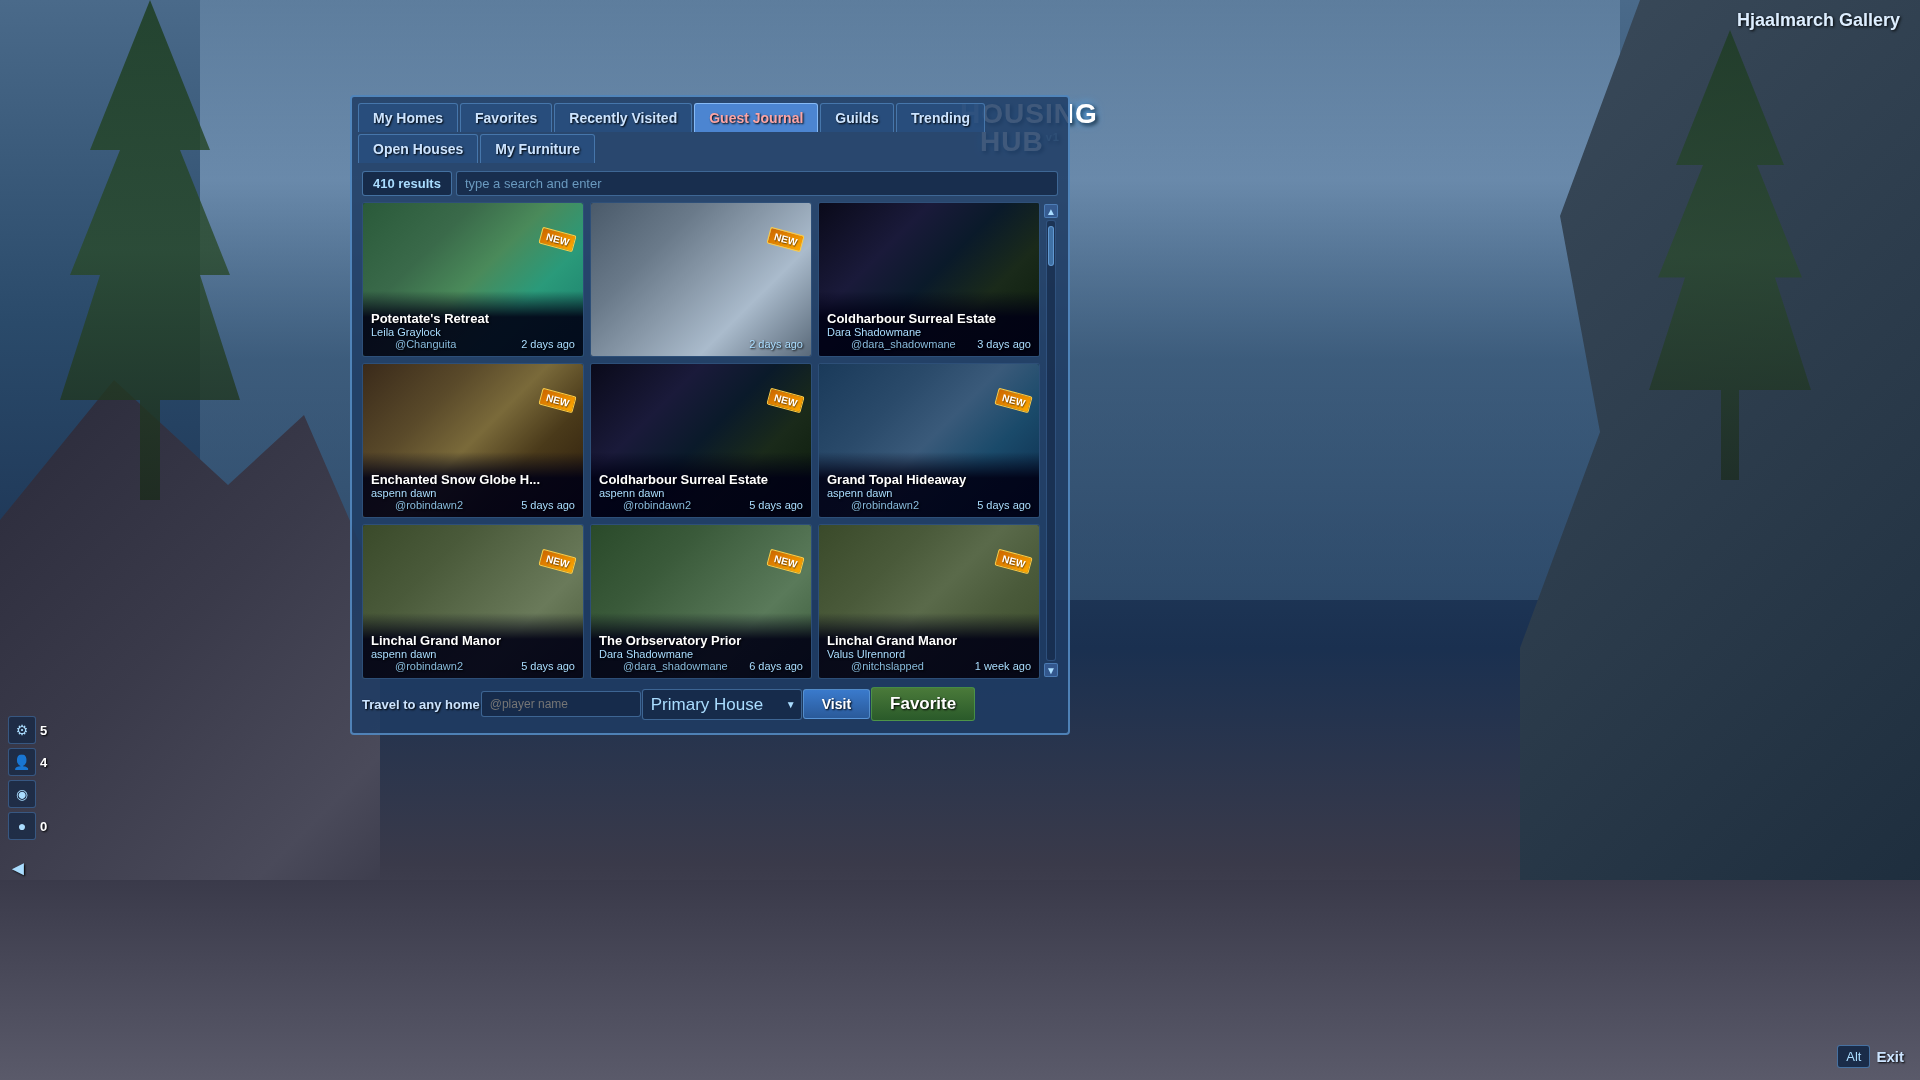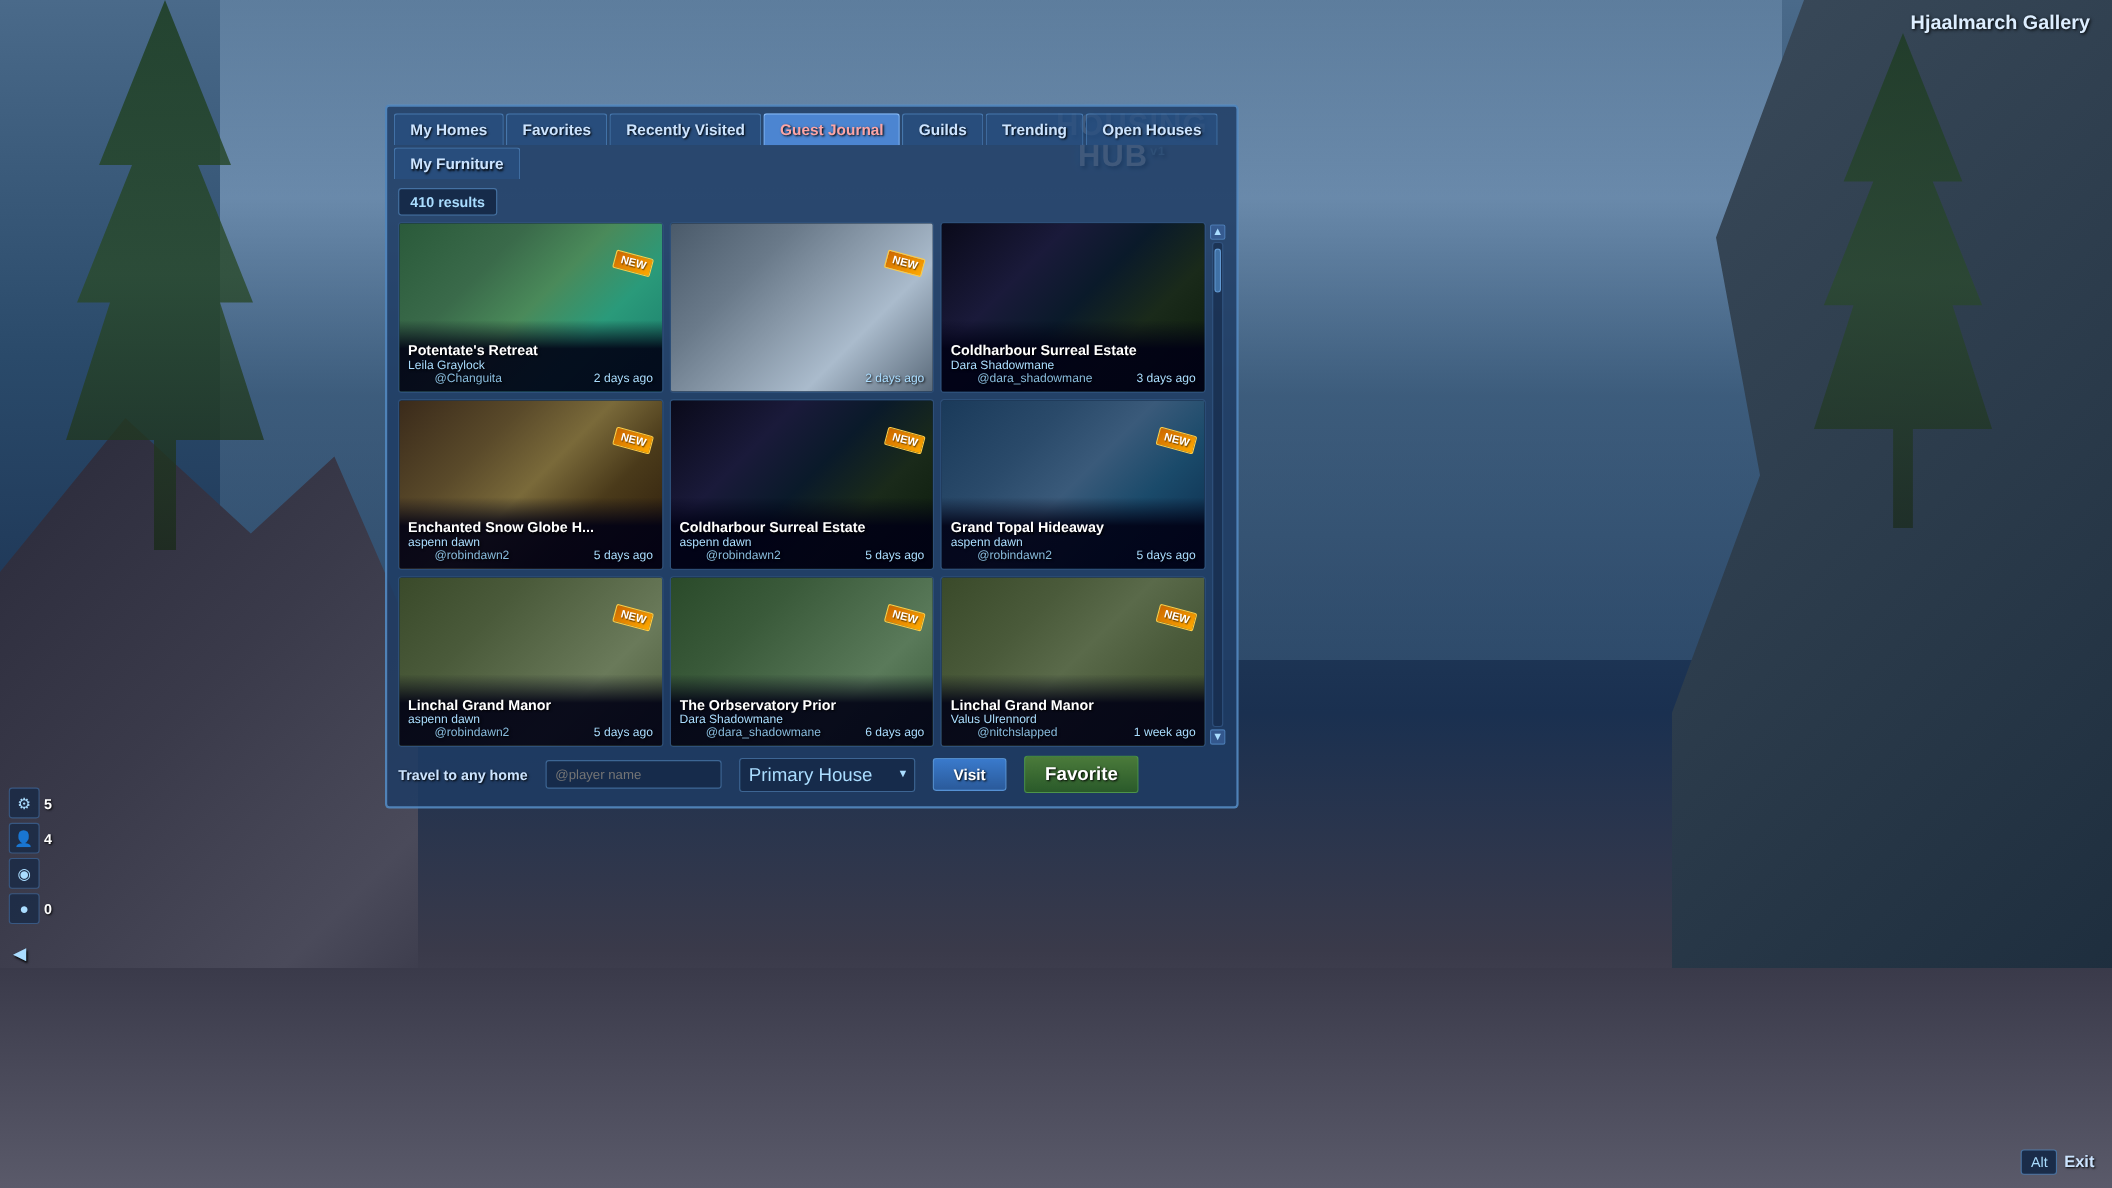--- a/index.html
+++ b/index.html
@@ -92,21 +92,21 @@
       font-size: 18px;
       font-weight: bold;
       text-shadow: 1px 1px 3px #000;
     }
 
     
     .hud-panel {
       position: absolute;
       left: 350px;
       top: 95px;
-      width: 776px;
+      width: 720px;
       background: rgba(30, 60, 100, 0.85);
       border: 2px solid rgba(100, 160, 220, 0.7);
       border-radius: 4px;
       padding-bottom: 8px;
     }
 
     
     .housing-hub-logo {
       position: absolute;
       left: 960px;
@@ -329,21 +329,21 @@
       height: 40px;
       background: rgba(80, 140, 200, 0.7);
       border-radius: 3px;
       border: 1px solid rgba(120, 180, 240, 0.6);
     }
 
     
     .bottom-bar {
       display: flex;
       align-items: center;
-      gap: 16px;
+      gap: 1px;
       padding: 8px 10px 4px 10px;
     }
 
     .travel-label {
       color: #cce4ff;
       font-size: 13px;
       font-weight: bold;
       text-shadow: 1px 1px 2px #000;
       white-space: nowrap;
     }
@@ -514,20 +514,21 @@
       <div class="tab">Recently Visited</div>
       <div class="tab active">Guest Journal</div>
       <div class="tab">Guilds</div>
       <div class="tab">Trending</div>
       <div class="tab">Open Houses</div>
       <div class="tab">My Furniture</div>
     </div>
 
   <div class="search-bar">
     <div class="results-count">410 results</div>
+    <input type="text" class="search-input" placeholder="type a search and enter" style="">
   </div>
 
   <div class="cards-area">
     <div class="cards-grid" id="cards-grid">
         <div class="card">
     <div class="card-bg card-bg-1"></div>
     <div class="new-badge">NEW</div>
     <div class="card-info">
       <div class="card-title">Potentate's Retreat</div>
       <div class="card-owner">Leila Graylock</div>

